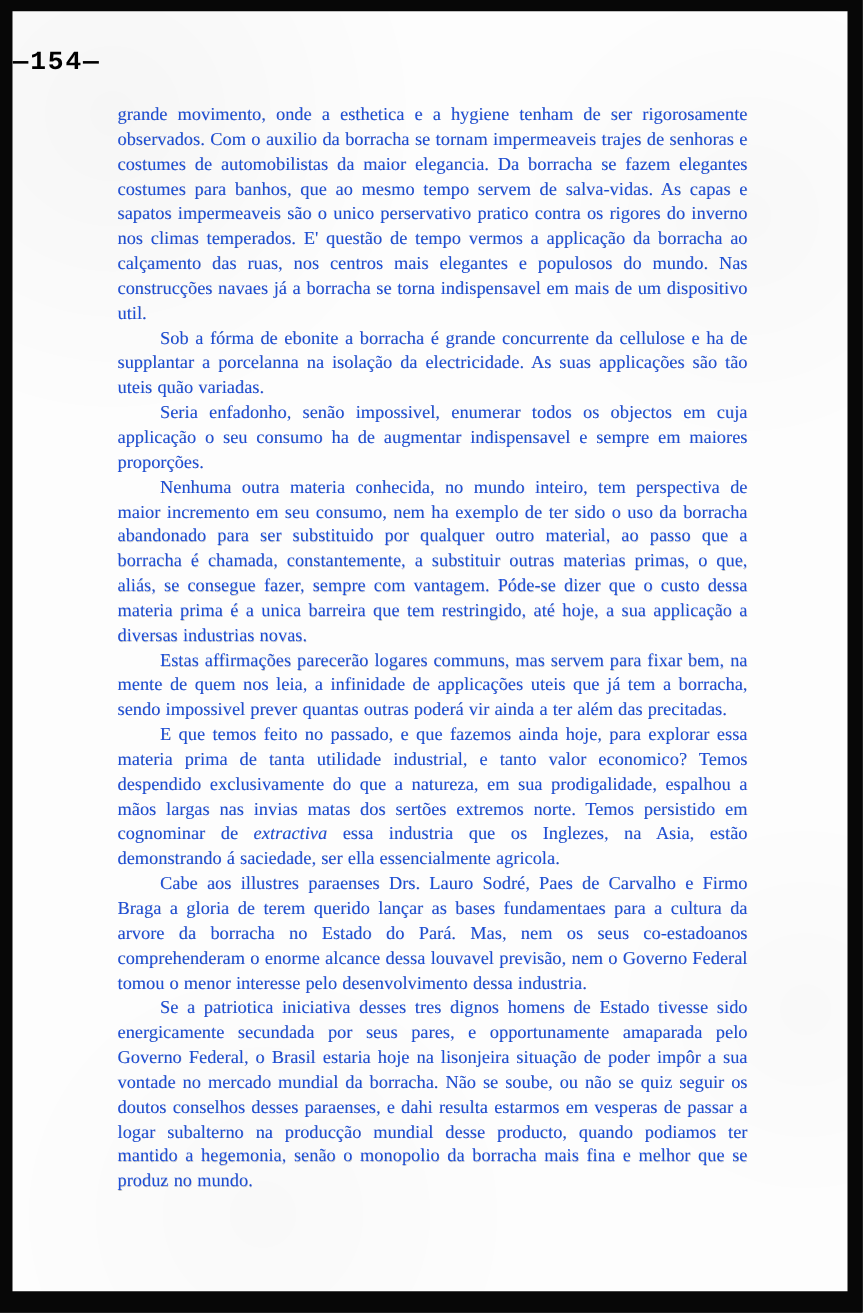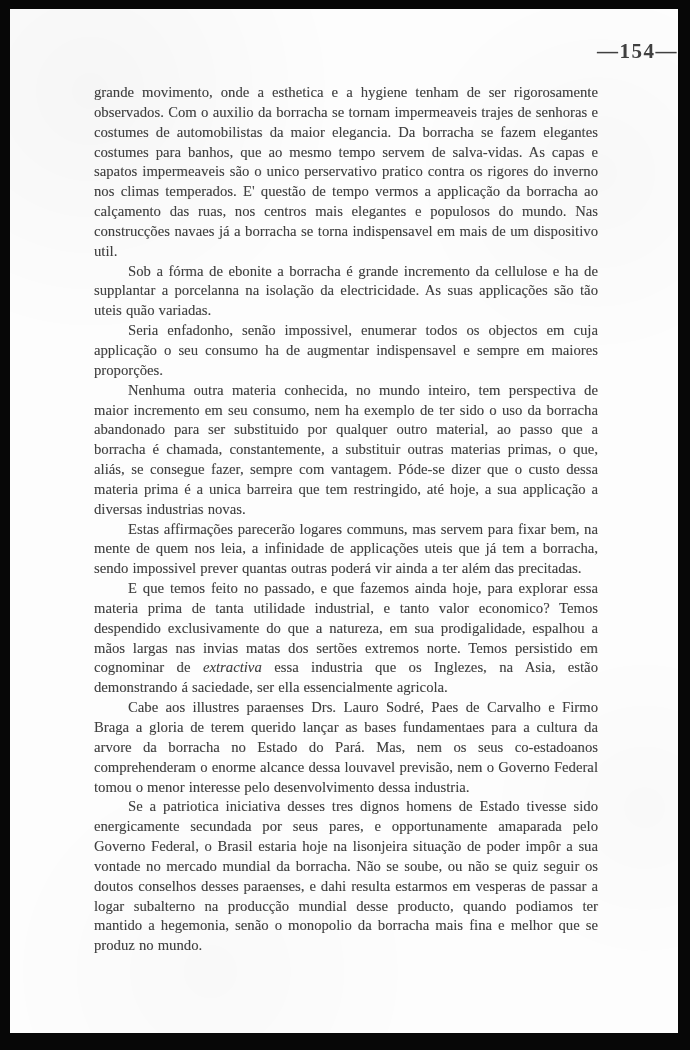--- a/index.html
+++ b/index.html
@@ -49,44 +49,44 @@
       radial-gradient(circle at 30% 94%, rgba(0,0,0,0.020) 0%, rgba(0,0,0,0) 25%),
       radial-gradient(circle at 95% 78%, rgba(0,0,0,0.018) 0%, rgba(0,0,0,0) 20%);
     opacity: 0.9;
   }
 
   .page-number {
     position: absolute;
     top: 30px;
     left: 0;
     width: 100%;
-    text-align: right;
-    font-family: Liberation Serif, serif;
+    text-align: left;
+    font-family: Liberation Mono, monospace;
     font-size: 21px;
     font-weight: 700;
     letter-spacing: 1.5px;
-    color: #404040;
+    color: #000000;
   }
 
   .text-block {
     position: absolute;
     left: 84px;
     top: 74px;
     width: 504px;
   }
 
   p.para {
     margin: 0 0 0 0;
     text-indent: 34px;
     text-align: justify;
     text-align-last: left;
     font-family: "Liberation Serif", serif;
     font-size: 14.6px;
     line-height: 19.85px;
-    color: #404040;
+    color: #1d4ed8;
     word-spacing: 0.4px;
     letter-spacing: 0.05px;
     -webkit-font-smoothing: none;
   }
 
   p.para.no-indent {
     text-indent: 0;
   }
 
   p.para em {
@@ -104,21 +104,21 @@
 
 <div class="scan-frame">
   <div class="page-sheet">
 
     <div class="page-number">—154—</div>
 
     <div class="text-block">
 
       <p class="para no-indent">grande movimento, onde a esthetica e a hygiene tenham de ser rigorosamente observados. Com o auxilio da borracha se tornam impermeaveis trajes de senhoras e costumes de automobilistas da maior elegancia. Da borracha se fazem elegantes costumes para banhos, que ao mesmo tempo servem de salva-vidas. As capas e sapatos impermeaveis são o unico perservativo pratico contra os rigores do inverno nos climas temperados. E' questão de tempo vermos a applicação da borracha ao calçamento das ruas, nos centros mais elegantes e populosos do mundo. Nas construcções navaes já a borracha se torna indispensavel em mais de um dispositivo util.</p>
 
-      <p class="para">Sob a fórma de ebonite a borracha é grande incremento da cellulose e ha de supplantar a porcelanna na isolação da electricidade. As suas applicações são tão uteis quão variadas.</p>
+      <p class="para">Sob a fórma de ebonite a borracha é grande concurrente da cellulose e ha de supplantar a porcelanna na isolação da electricidade. As suas applicações são tão uteis quão variadas.</p>
 
       <p class="para">Seria enfadonho, senão impossivel, enumerar todos os objectos em cuja applicação o seu consumo ha de augmentar indispensavel e sempre em maiores proporções.</p>
 
       <p class="para">Nenhuma outra materia conhecida, no mundo inteiro, tem perspectiva de maior incremento em seu consumo, nem ha exemplo de ter sido o uso da borracha abandonado para ser substituido por qualquer outro material, ao passo que a borracha é chamada, constantemente, a substituir outras materias primas, o que, aliás, se consegue fazer, sempre com vantagem. Póde-se dizer que o custo dessa materia prima é a unica barreira que tem restringido, até hoje, a sua applicação a diversas industrias novas.</p>
 
       <p class="para">Estas affirmações parecerão logares communs, mas servem para fixar bem, na mente de quem nos leia, a infinidade de applicações uteis que já tem a borracha, sendo impossivel prever quantas outras poderá vir ainda a ter além das precitadas.</p>
 
       <p class="para"><span>E que temos feito no passado, e que fazemos ainda hoje, para explorar essa materia prima de tanta utilidade industrial, e tanto valor economico? Temos despendido exclusivamente do que a natureza, em sua prodigalidade, espalhou a mãos largas nas invias matas dos sertões extremos norte. Temos persistido em cognominar de </span><em>extractiva</em><span> essa industria que os Inglezes, na Asia, estão demonstrando á saciedade, ser ella essencialmente agricola.</span></p>
 
       <p class="para">Cabe aos illustres paraenses Drs. Lauro Sodré, Paes de Carvalho e Firmo Braga a gloria de terem querido lançar as bases fundamentaes para a cultura da arvore da borracha no Estado do Pará. Mas, nem os seus co-estadoanos comprehenderam o enorme alcance dessa louvavel previsão, nem o Governo Federal tomou o menor interesse pelo desenvolvimento dessa industria.</p>

